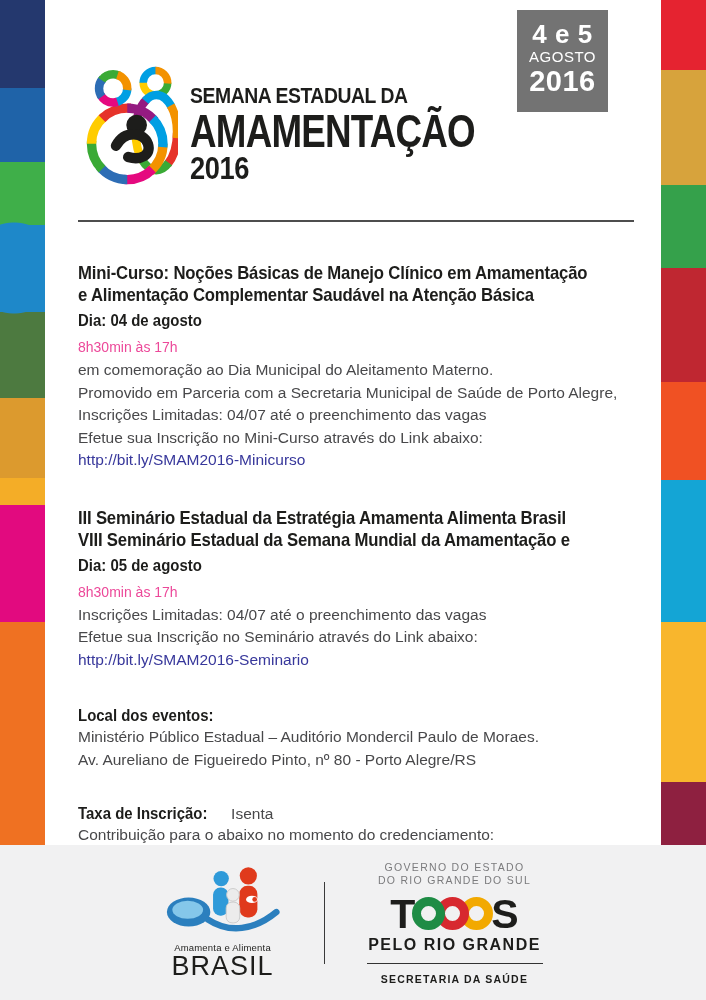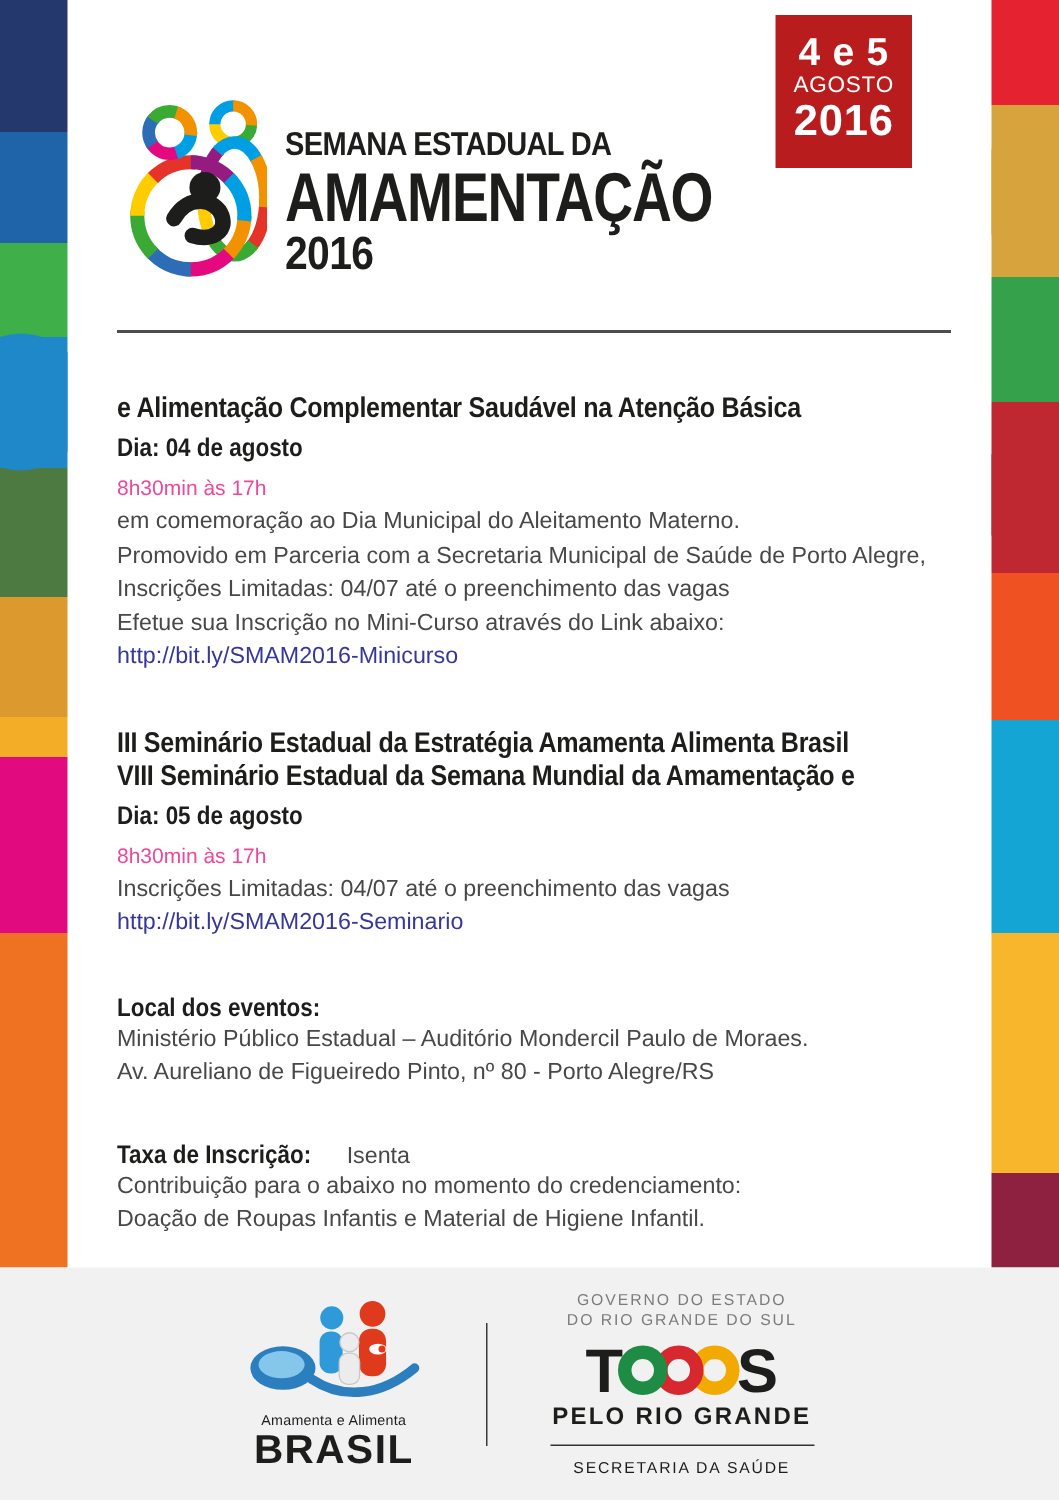--- a/index.html
+++ b/index.html
@@ -48,21 +48,21 @@
   .emblem-svg { width:94px; height:128px; display:block; }
   .titles { margin-left:12px; padding-top:22px; color:#1d1d1b; }
   .cond { display:inline-block; transform:scaleX(.88); transform-origin:left center; white-space:nowrap; }
   .cond-tight { display:inline-block; transform:scaleX(.80); transform-origin:left center; white-space:nowrap; }
   .title-top { font-size:22px; font-weight:800; line-height:24px; letter-spacing:-.5px; }
   .title-main { font-size:46px; font-weight:900; line-height:44px; letter-spacing:-1px; margin-top:1px; }
   .title-year { font-size:31px; font-weight:800; line-height:32px; letter-spacing:-.5px; }
 
   .date-badge {
     position:absolute; left:517px; top:10px; width:91px; height:102px;
-    background:#b91c1c; color:#fff; text-align:center; padding-top:11px;
+    background:#737373; color:#fff; text-align:center; padding-top:11px;
   }
   .badge-days { font-size:26px; font-weight:800; line-height:27px; letter-spacing:.5px; }
   .badge-month { font-size:15px; font-weight:400; line-height:18px; letter-spacing:.5px; }
   .badge-year { font-size:29px; font-weight:800; line-height:30px; letter-spacing:.5px; }
 
   .divider { position:absolute; left:78px; top:220px; width:556px; height:2px; background:#4d4d4d; }
 
   
   .content { position:absolute; left:78px; top:262px; width:562px; color:#48484a; }
   .sec-title { font-size:19px; font-weight:800; color:#1d1d1b; line-height:22px; letter-spacing:-.2px; }
@@ -77,33 +77,33 @@
   .inline-value { font-size:15.5px; color:#48484a; margin-left:6px; }
 
   
   .footer {
     position:absolute; left:0; top:845px; width:706px; height:155px;
     background:#f1f1f2; display:flex; align-items:center; justify-content:center; gap:26px;
   }
   .brasil-logo { width:150px; text-align:center; }
   .brasil-svg { width:126px; height:76px; display:block; margin:0 auto; }
   .brasil-tagline { font-size:9.5px; font-weight:400; color:#1d1d1b; letter-spacing:.2px; margin-top:1px; }
-  .brasil-name { font-size:27px; font-weight:700; color:#1d1d1b; letter-spacing:1px; line-height:27px; }
+  .brasil-name { font-size:27px; font-weight:400; color:#1d1d1b; letter-spacing:1px; line-height:27px; }
   .footer-sep { width:1px; height:82px; background:#3a3a3a; }
   .gov-logo { width:208px; text-align:center; }
   .gov-header { font-size:10.5px; color:#7b7b7d; letter-spacing:1.3px; line-height:13px; }
   .todos-row { display:flex; align-items:center; justify-content:center; margin:7px 0 2px 0; height:40px; }
   .todos-letter { font-size:41px; font-weight:900; color:#1d1d1b; line-height:40px; }
   .ring { display:inline-block; width:33px; height:33px; border-radius:50%; border:9px solid; position:relative; }
   .ring-green { border-color:#1e8c45; margin-left:-3px; z-index:3; }
   .ring-red   { border-color:#d7282f; margin-left:-9px; z-index:2; }
   .ring-yellow{ border-color:#f2a900; margin-left:-9px; z-index:1; margin-right:-2px; }
   .gov-slogan { font-size:16px; font-weight:800; color:#1d1d1b; letter-spacing:1.5px; }
   .gov-rule { width:176px; height:1px; background:#333; margin:9px auto 9px auto; }
-  .gov-dept { font-size:10.5px; font-weight:400; color:#1d1d1b; letter-spacing:1.2px; }
+  .gov-dept { font-size:10.5px; font-weight:700; color:#1d1d1b; letter-spacing:1.2px; }
 </style>
 </head>
 <body>
 
 <div class="page">
 
   <div class="strip strip-left"></div>
   <div class="strip strip-right"></div>
 
   <div class="header-logo-row">
@@ -158,39 +158,41 @@
     <div class="badge-days">4 e 5</div>
     <div class="badge-month">AGOSTO</div>
     <div class="badge-year">2016</div>
   </div>
 
   <div class="divider"></div>
 
   <div class="content">
 
     <div class="section">
+      <div><span class="cond sec-title">Mini-Curso: Noções Básicas de Manejo Clínico em Amamentação</span></div>
       <div><span class="cond sec-title">e Alimentação Complementar Saudável na Atenção Básica</span></div>
       <div><span class="cond sec-day">Dia: 04 de agosto</span></div>
       <div class="sec-time">8h30min às 17h</div>
       <div class="body-group">
         <div class="body-line">em comemoração ao Dia Municipal do Aleitamento Materno.</div>
         <div class="body-line">Promovido em Parceria com a Secretaria Municipal de Saúde de Porto Alegre,</div>
         <div class="body-line">Inscrições Limitadas: 04/07 até o preenchimento das vagas</div>
         <div class="body-line">Efetue sua Inscrição no Mini-Curso através do Link abaixo:</div>
         <a class="link-line">http://bit.ly/SMAM2016-Minicurso</a>
       </div>
     </div>
 
     <div class="section">
       <div><span class="cond sec-title">III Seminário Estadual da Estratégia Amamenta Alimenta Brasil</span></div>
       <div><span class="cond sec-title">VIII Seminário Estadual da Semana Mundial da Amamentação e</span></div>
       <div><span class="cond sec-day">Dia: 05 de agosto</span></div>
       <div class="sec-time">8h30min às 17h</div>
       <div class="body-group">
         <div class="body-line">Inscrições Limitadas: 04/07 até o preenchimento das vagas</div>
+        <div class="body-line">Efetue sua Inscrição no Seminário através do Link abaixo:</div>
         <a class="link-line">http://bit.ly/SMAM2016-Seminario</a>
       </div>
     </div>
 
     <div class="section-small">
       <div><span class="cond inline-label">Local dos eventos:</span></div>
       <div class="body-line">Ministério Público Estadual – Auditório Mondercil Paulo de Moraes.</div>
       <div class="body-line">Av. Aureliano de Figueiredo Pinto, nº 80 - Porto Alegre/RS</div>
     </div>
 

